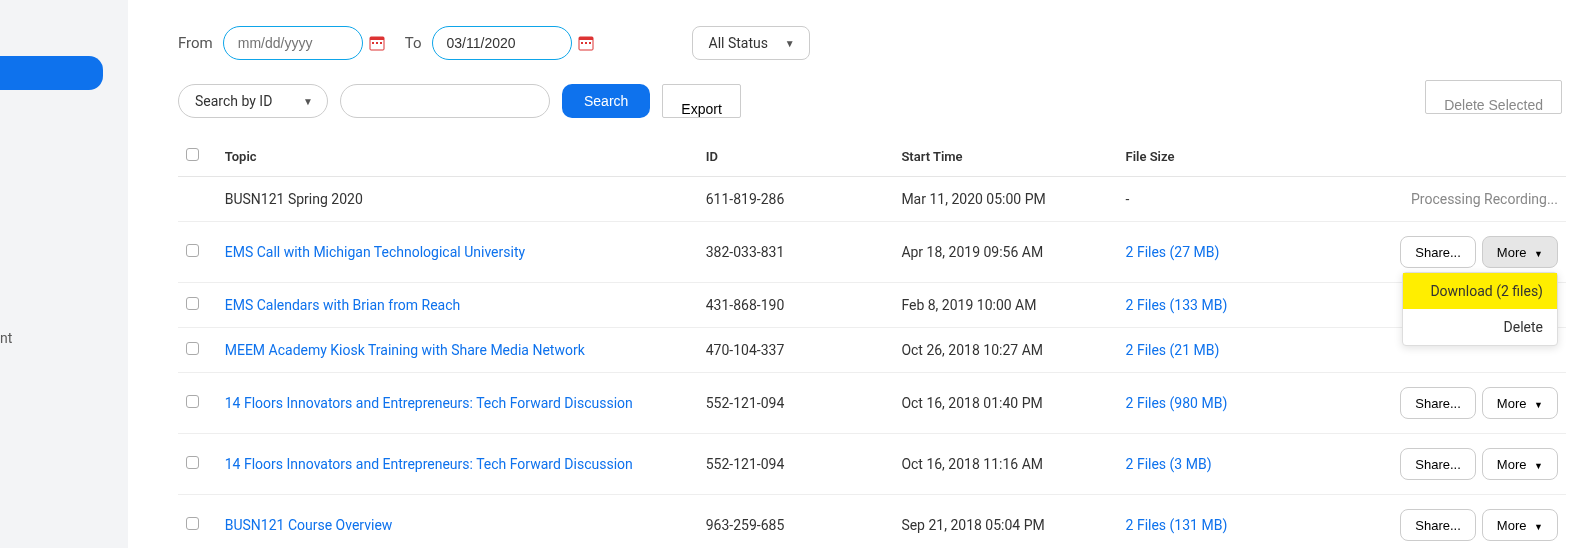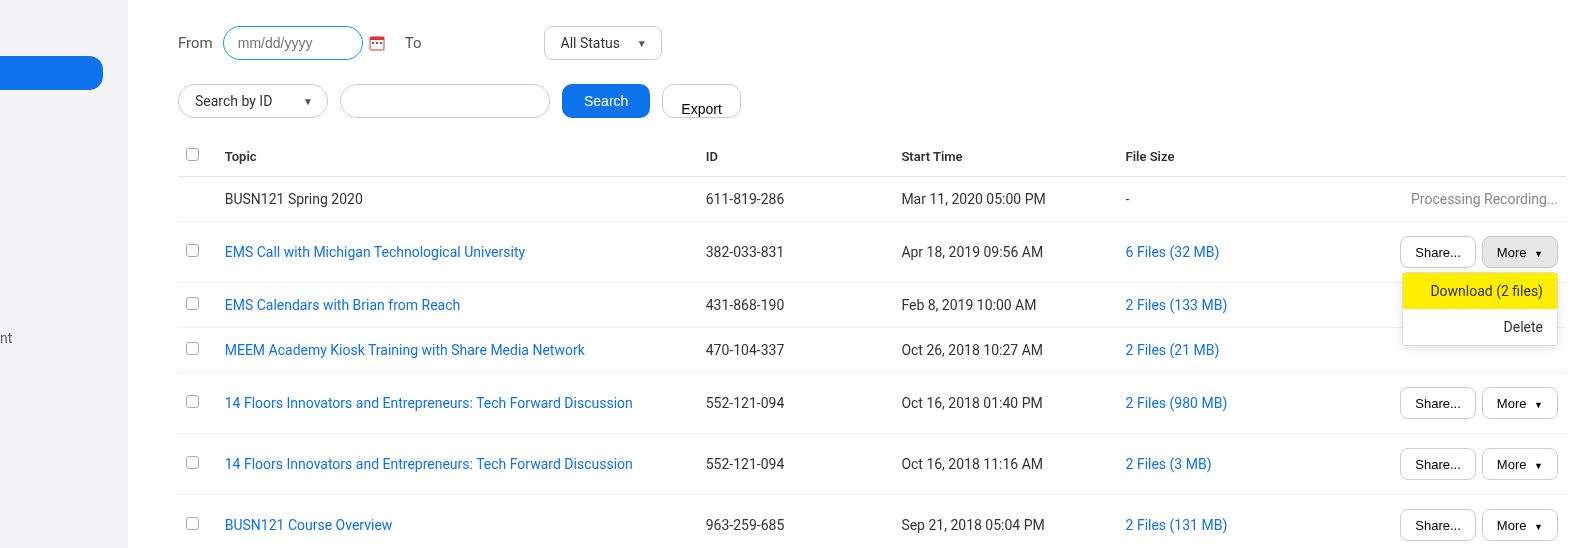--- a/index.html
+++ b/index.html
@@ -84,21 +84,21 @@
     display: flex; align-items: center;
     padding: 0 14px;
     width: 210px;
   }
   .search-input-wrap svg { width: 14px; height: 14px; stroke: #888; }
   .search-input {
     border: none; outline: none; font-size: 14px; margin-left: 8px; flex: 1;
   }
   .btn {
     height: 34px;
-    border-radius: 12px;
+    border-radius: 2px;
     padding: 16px 18px;
     font-size: 14px;
     cursor: pointer;
     border: 1px solid #ccc;
     background: #fff;
   }
   .btn-primary {
     background: #0e72ed;
     color: #fff;
     border: none;
@@ -198,20 +198,32 @@
               <rect x="1" y="2" width="14" height="13" rx="1" fill="#fff" stroke="#d33" stroke-width="1"></rect>
               <rect x="1" y="2" width="14" height="3" fill="#d33"></rect>
               <rect x="3" y="7" width="2" height="2" fill="#d33"></rect>
               <rect x="7" y="7" width="2" height="2" fill="#d33"></rect>
               <rect x="11" y="7" width="2" height="2" fill="#d33"></rect>
             </svg>
         </span>
       </span>
       <span style="width:26px"></span>
       <span class="label">To</span>
+      <span class="date-wrap">
+        <input class="date-input" value="03/11/2020" style="">
+        <span class="cal-icon">
+          <svg viewBox="0 0 16 16">
+              <rect x="1" y="2" width="14" height="13" rx="1" fill="#fff" stroke="#d33" stroke-width="1"></rect>
+              <rect x="1" y="2" width="14" height="3" fill="#d33"></rect>
+              <rect x="3" y="7" width="2" height="2" fill="#d33"></rect>
+              <rect x="7" y="7" width="2" height="2" fill="#d33"></rect>
+              <rect x="11" y="7" width="2" height="2" fill="#d33"></rect>
+            </svg>
+        </span>
+      </span>
       <span style="width:26px"></span>
       <span class="select-wrap">
         <div class="search-by" style="border-radius:8px; min-width:118px;">
           <span>All Status</span>
           <span class="select-caret">▼</span>
         </div>
       </span>
     </div>
 
     <div class="search-row">
@@ -223,20 +235,21 @@
         <svg viewBox="0 0 16 16" fill="none">
             <circle cx="7" cy="7" r="5" stroke="#888" stroke-width="1.5"></circle>
             <line x1="11" y1="11" x2="15" y2="15" stroke="#888" stroke-width="1.5"></line>
           </svg>
         <input class="search-input" style="">
       </div>
       <button class="btn btn-primary">Search</button>
       <button class="btn">Export</button>
     </div>
 
+    <button class="btn btn-delete">Delete Selected</button>
 
     <table>
       <thead>
         <tr>
           <th class="col-check"><input type="checkbox" style=""></th>
           <th class="col-topic">Topic</th>
           <th class="col-id">ID</th>
           <th class="col-start">Start Time</th>
           <th class="col-size">File Size</th>
           <th class="col-actions"></th>
@@ -249,21 +262,21 @@
             <td class="col-id">611-819-286</td>
             <td class="col-start">Mar 11, 2020 05:00 PM</td>
             <td class="col-size"><span>-</span></td>
             <td class="col-actions"><span class="status-text">Processing Recording...</span></td>
           </tr>
           <tr>
             <td class="col-check"><input type="checkbox" style=""></td>
             <td class="col-topic"><span class="link">EMS Call with Michigan Technological University</span></td>
             <td class="col-id">382-033-831</td>
             <td class="col-start">Apr 18, 2019 09:56 AM</td>
-            <td class="col-size"><span class="link">6 Files (32 MB)</span></td>
+            <td class="col-size"><span class="link">2 Files (27 MB)</span></td>
             <td class="col-actions"><span class="actions-wrap">
                 <button class="action-btn">Share...</button>
                 <button class="action-btn more open">More <span class="caret">▼</span></button>
                 <div class="dropdown">
                   <div class="dropdown-item highlight">Download (2 files)</div>
                   <div class="dropdown-item">Delete</div>
                 </div>
               </span></td>
           </tr>
           <tr>

